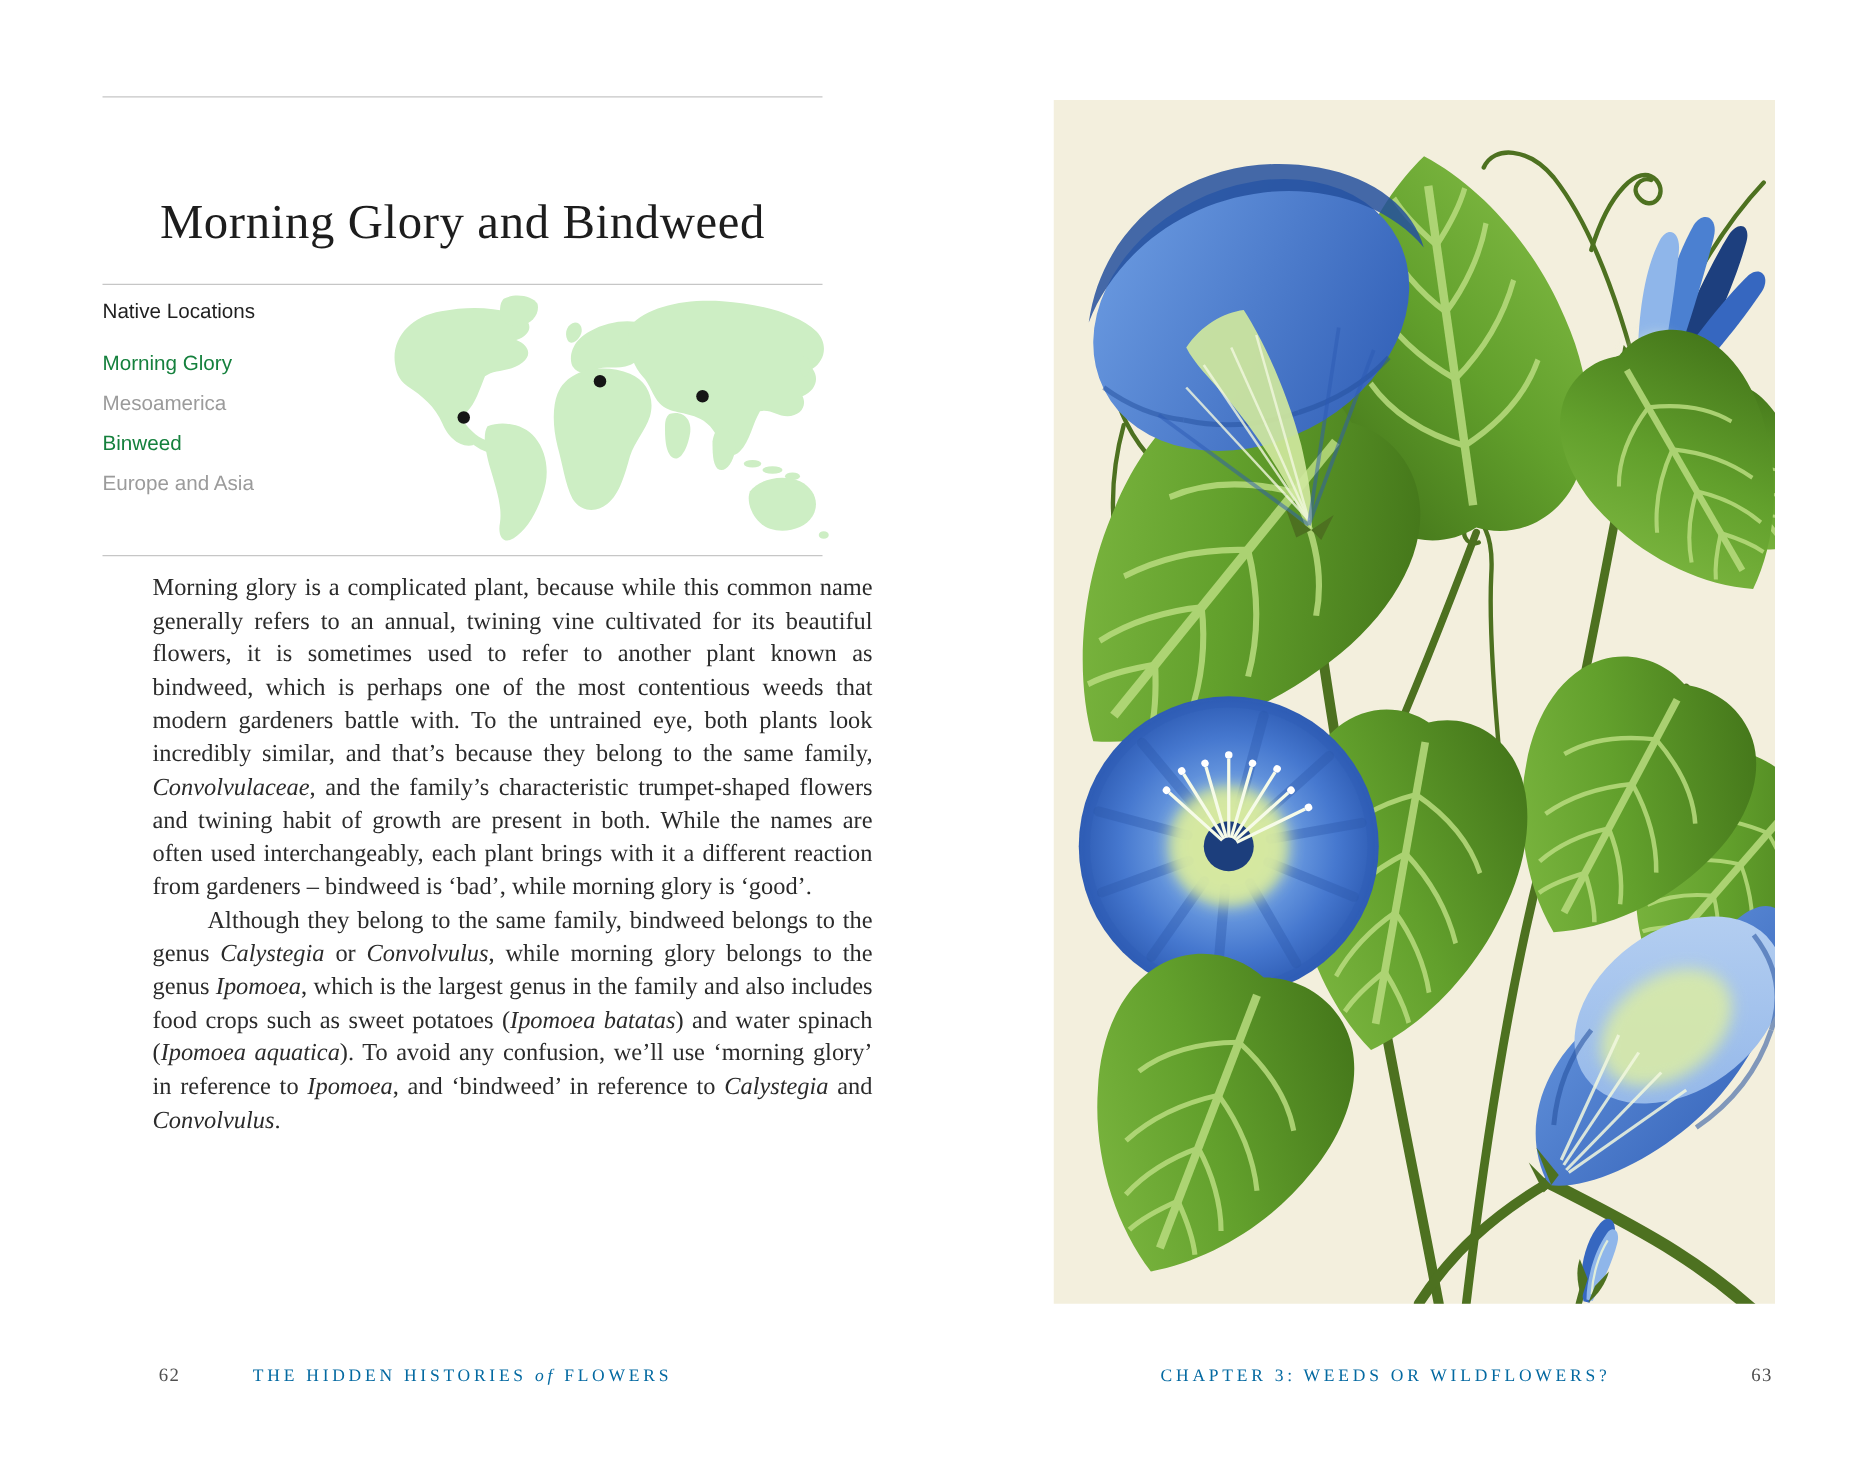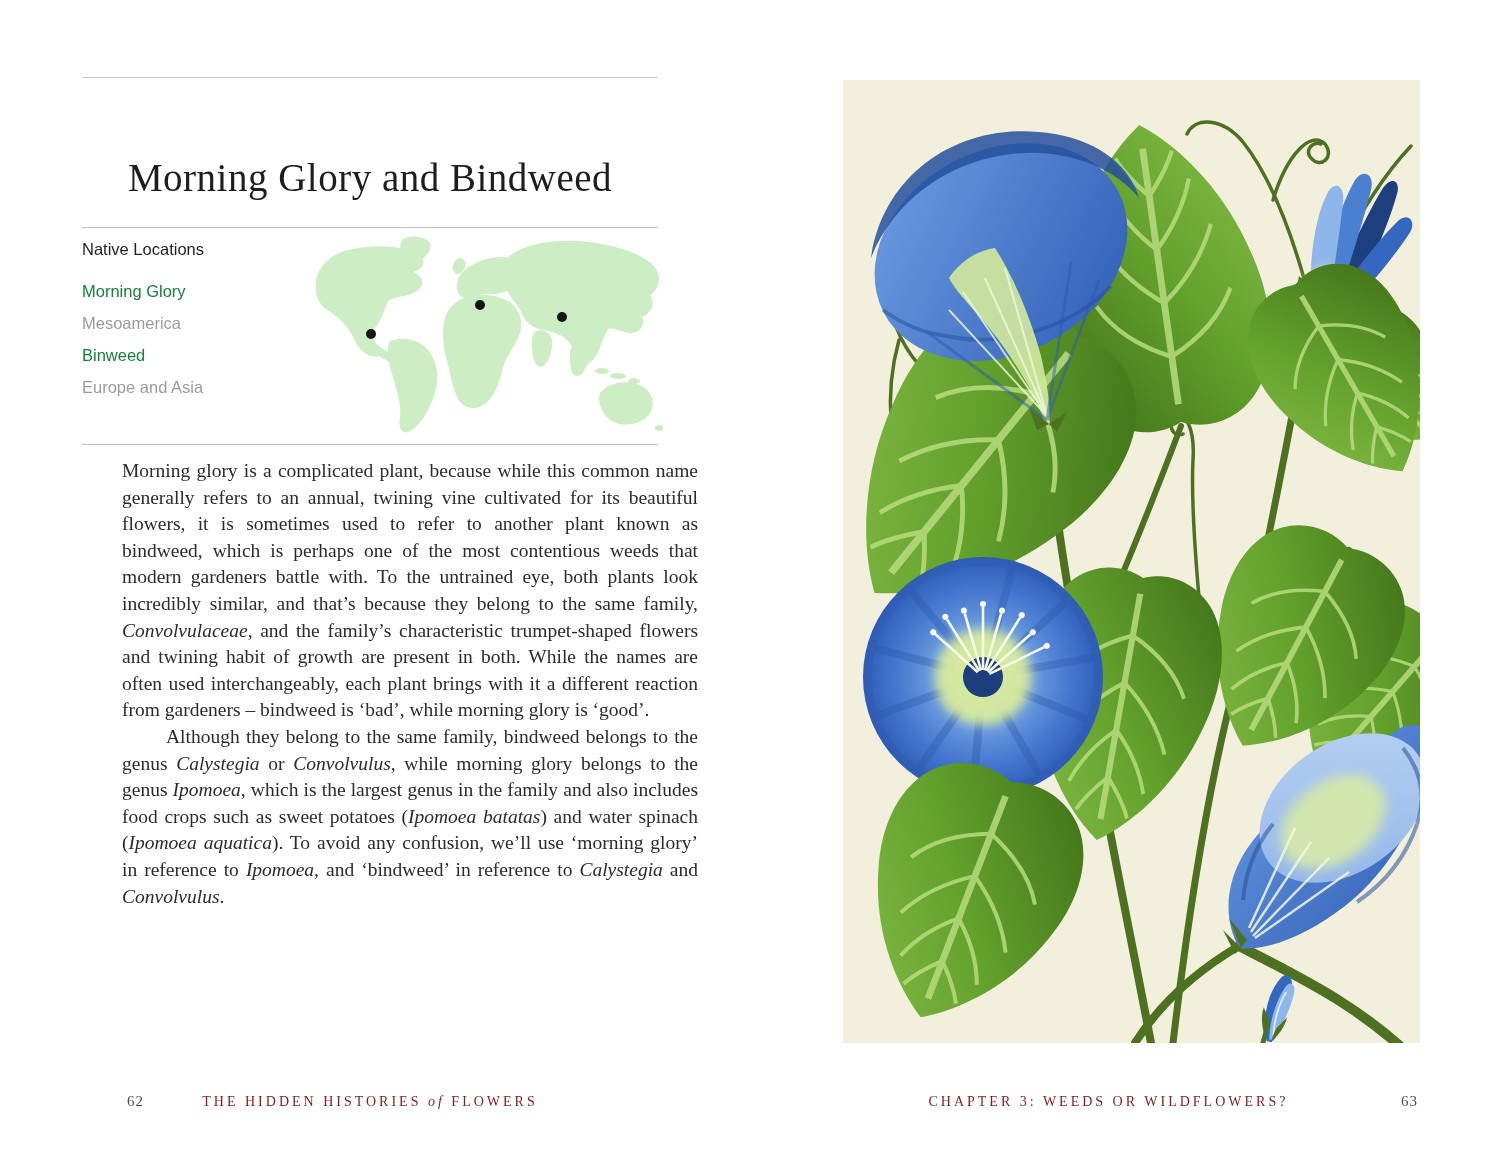--- a/index.html
+++ b/index.html
@@ -35,21 +35,21 @@
   
   .footer-left{position:absolute;top:1093px;left:0;width:576px;height:22px;}
   .footer-right{position:absolute;top:1093px;left:843px;width:577px;height:22px;}
   .pagenum{
     font-family:"Liberation Serif", serif;font-size:15px;color:#4f4f4f;letter-spacing:1px;
   }
   .pagenum-left{position:absolute;left:0;top:0;margin-left:45px;}
   .pagenum-right{position:absolute;right:2px;top:0;text-align:center;}
   .running-title{
     position:absolute;left:0;width:100%;top:1px;text-align:center;
-    font-family:"Liberation Serif", serif;font-size:14px;letter-spacing:3px;color:#7f1d1d;
+    font-family:"Liberation Serif", serif;font-size:14px;letter-spacing:3px;color:#0369a1;
   }
   .footer-right .running-title{width:92%;}
   
   .illustration-panel{
     position:absolute;left:843px;top:80px;width:577px;height:963px;background:#f3efdd;
   }
   .illustration-panel svg{display:block;width:577px;height:963px;}
 </style>
 </head>
 <body>

